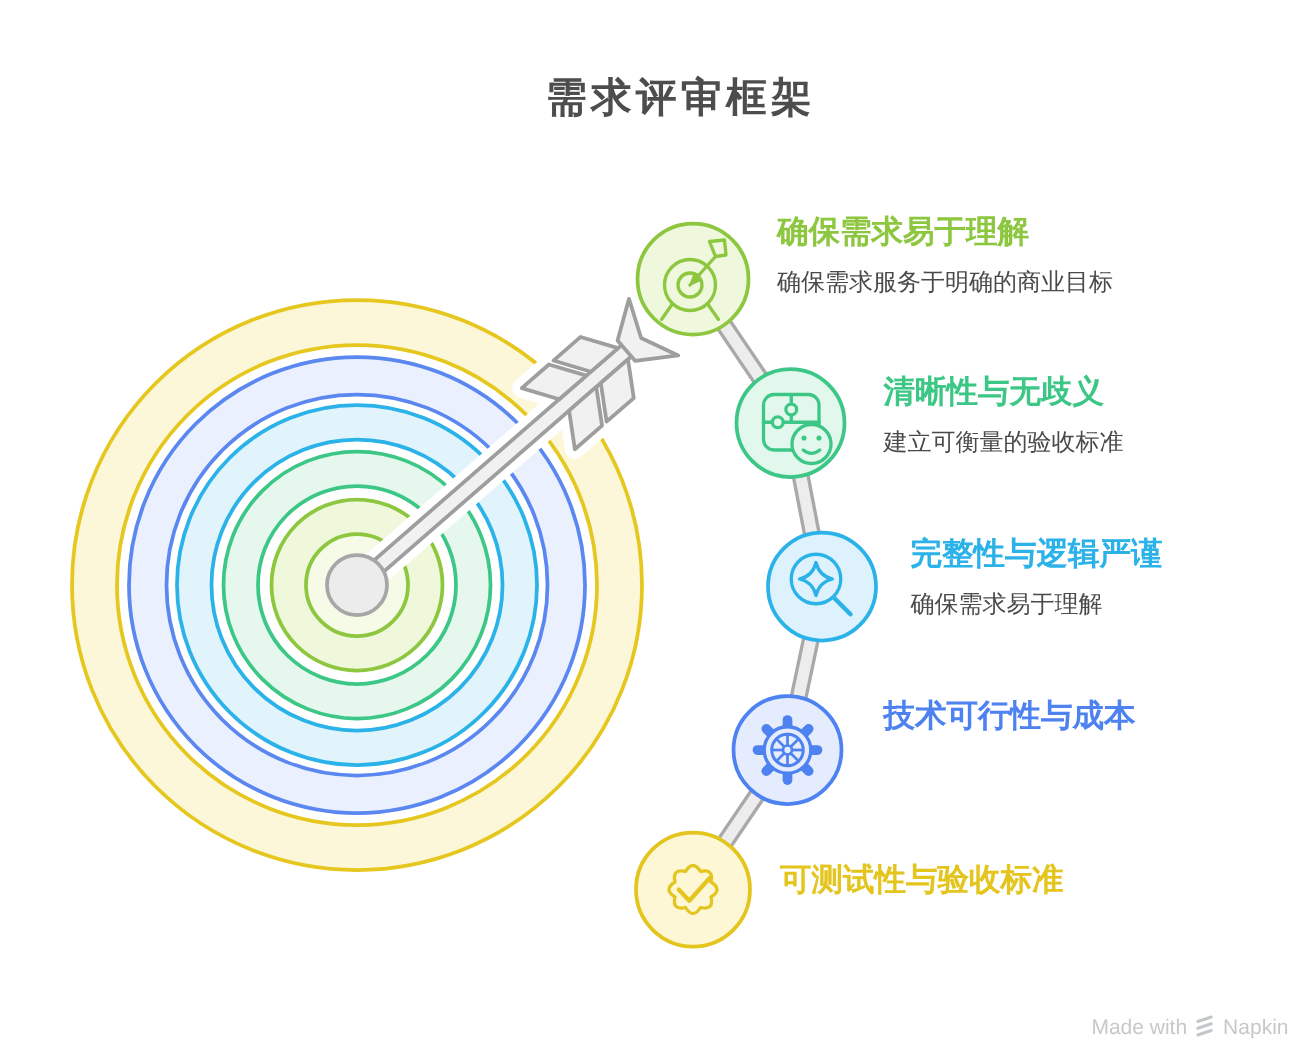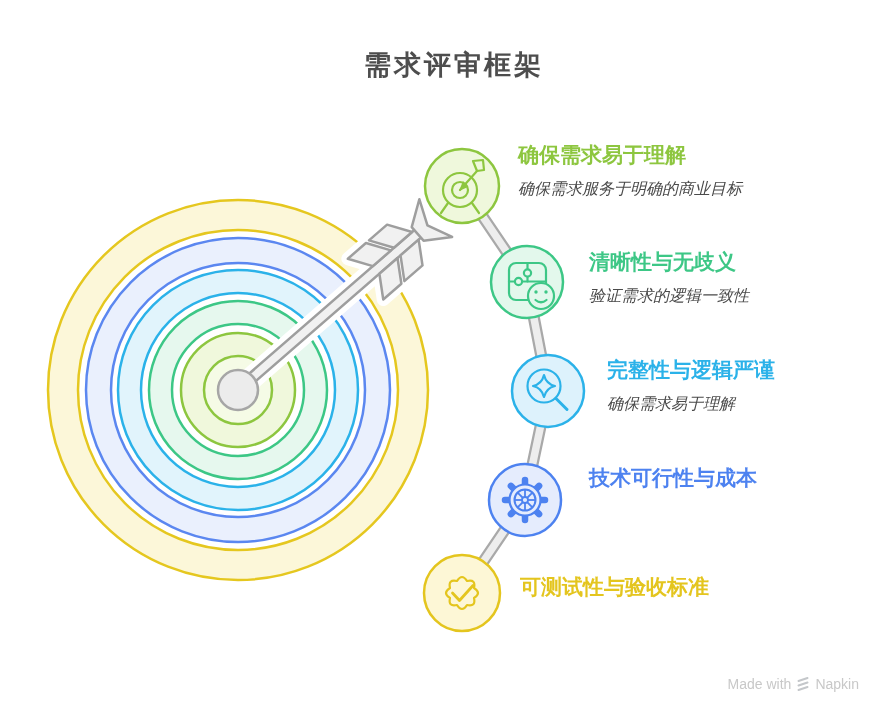--- a/index.html
+++ b/index.html
@@ -8,21 +8,21 @@
     font-family:"Liberation Sans",sans-serif;
     border-radius:12px;
   }
   .art{position:absolute;left:0;top:0;width:875px;height:708px;}
   .page-title{
     position:absolute;left:454px;top:47px;transform:translateX(-50%);
     margin:0;font-size:27px;font-weight:700;letter-spacing:3px;color:#4d4d4d;white-space:nowrap;
   }
   .item{position:absolute;}
   .item-title{font-size:21px;font-weight:700;line-height:1.05;white-space:nowrap;}
-  .item-desc{font-size:16px;color:#4a4a4a;line-height:1.05;margin-top:15px;white-space:nowrap;font-style:italic;}
+  .item-desc{font-size:16px;color:#4a4a4a;line-height:1.05;margin-top:15px;white-space:nowrap;}
   .i1{left:518px;top:144px;}
   .i2{left:589px;top:251px;}
   .i3{left:607px;top:359px;}
   .i4{left:589px;top:467px;}
   .i5{left:520px;top:576px;}
   .watermark{
     position:absolute;right:16px;bottom:16px;display:flex;align-items:center;gap:5px;
     font-size:14px;color:#c8c8c8;text-align:right;
   }
   .watermark svg{display:block;}
@@ -154,21 +154,21 @@
       </g>
     </g>
   </svg>
 
   <div class="item i1">
     <div class="item-title" style="color: rgb(141, 198, 63);">确保需求易于理解</div>
     <div class="item-desc">确保需求服务于明确的商业目标</div>
   </div>
   <div class="item i2">
     <div class="item-title" style="color: rgb(61, 199, 134);">清晰性与无歧义</div>
-    <div class="item-desc">验证需求的逻辑一致性</div>
+    <div class="item-desc">建立可衡量的验收标准</div>
   </div>
   <div class="item i3">
     <div class="item-title" style="color: rgb(43, 178, 233);">完整性与逻辑严谨</div>
     <div class="item-desc">确保需求易于理解</div>
   </div>
   <div class="item i4">
     <div class="item-title" style="color: rgb(77, 130, 240);">技术可行性与成本</div>
   </div>
   <div class="item i5">
     <div class="item-title" style="color: rgb(228, 197, 30);">可测试性与验收标准</div>

